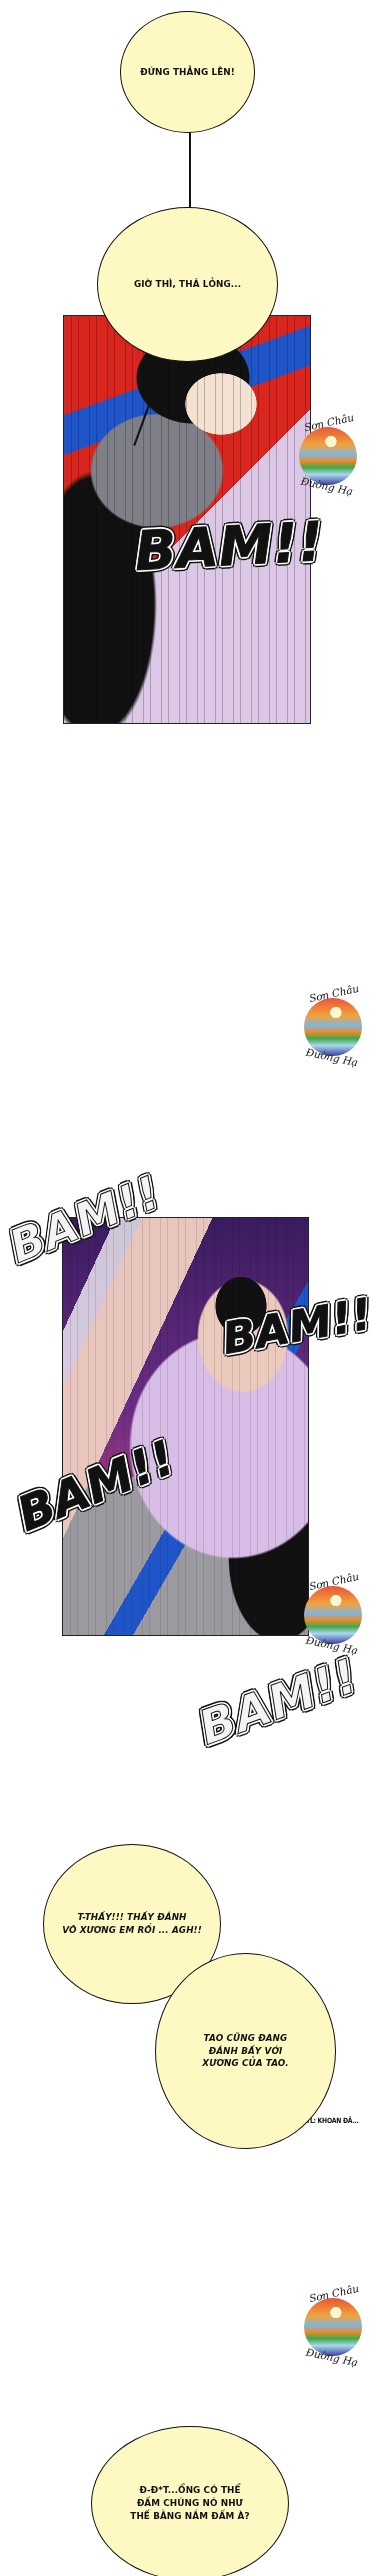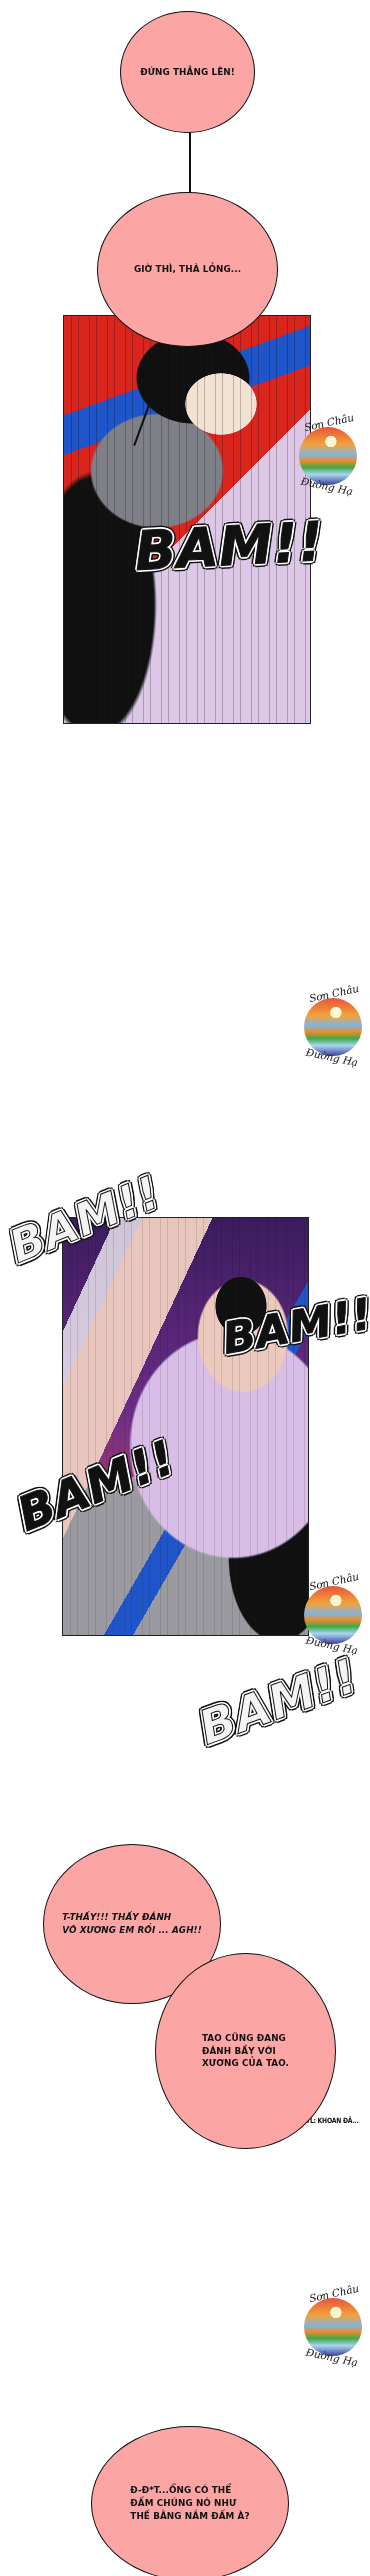--- a/index.html
+++ b/index.html
@@ -1,19 +1,19 @@
 <!DOCTYPE html>
 <html style="font-size:8.2px"><head>
 <meta charset="utf-8">
 <style>
   html, body { margin: 0; padding: 0; background: #ffffff; }
   body { width: 371px; height: 4083px; position: relative; overflow: hidden;
          font-family: "DejaVu Sans", sans-serif; }
-  .bubble { position: absolute; background: #fca5a5; border: 1.3px solid #111; border-radius: 50%;
-            display: flex; align-items: center; justify-content: center; text-align: left;
+  .bubble { position: absolute; background: #fef9c3; border: 1.3px solid #111; border-radius: 50%;
+            display: flex; align-items: center; justify-content: center; text-align: center;
             box-sizing: border-box; z-index: 5; }
   .bubble .txt { font-family: "DejaVu Sans", sans-serif; font-weight: bold; color: #111;
                  font-size: 8.8px; line-height: 1.45; letter-spacing: 0.1px; white-space: pre-line; }
   .tail { position: absolute; width: 1.5px; background: #111; transform-origin: top center; z-index: 4; }
   .panel { position: absolute; border: 1px solid #222; box-sizing: border-box; overflow: hidden; z-index: 1; }
   .sfx { position: absolute; font-family: "DejaVu Sans", sans-serif; font-weight: 900; color: #111;
          font-style: italic; z-index: 6; letter-spacing: 0.5px;
          -webkit-text-stroke: 1px #111;
          text-shadow: 0 0 0 #fff, 2.1px 0 0 #fff, -2.1px 0 0 #fff, 0 2.1px 0 #fff, 0 -2.1px 0 #fff,
                       1.5px 1.5px 0 #fff, -1.5px -1.5px 0 #fff, 1.5px -1.5px 0 #fff, -1.5px 1.5px 0 #fff,
@@ -34,21 +34,21 @@
   .speed { position: absolute; inset: 0;
            background: repeating-linear-gradient(90deg, rgba(0,0,0,0.45) 0 0.5px, transparent 0.5px 3.6px); opacity: 0.5; }
 </style>
 </head>
 <body>
 
 <div class="bubble" style="left:120px;top:11.3px;width:135px;height:122px;">
   <span class="txt">ĐỨNG THẲNG LÊN!</span>
 </div>
 <div class="tail" style="left:189px;top:131px;height:77px;width:2.1px;"></div>
-<div class="bubble" style="left:97px;top:192px;width:181px;height:155px;">
+<div class="bubble" style="left:97px;top:207px;width:181px;height:155px;">
   <span class="txt">GIỜ THÌ, THẢ LỎNG...</span>
 </div>
 <div class="tail" style="left:164px;top:361px;height:90px;transform:rotate(20deg);"></div>
 
 <div class="panel" style="left:63px;top:315px;width:248px;height:409px;
             background:
               radial-gradient(ellipse 36px 31px at 157px 88px, #f3e2d2 0 98%, transparent 100%),
               radial-gradient(ellipse 57px 46px at 129px 62px, #111 0 98%, transparent 100%),
               radial-gradient(ellipse 108px 93px at 93px 155px, #7f7f88 0 60%, transparent 62%),
               linear-gradient(160deg, transparent 0 20%, #1f55c8 20% 28%, transparent 28%),
@@ -94,21 +94,21 @@
   <div class="wm-top">Sơn Châu</div>
   <div class="wm-bot">Đường Hạ</div>
 </div>
 
 <div class="sfx white" style="left:196px;top:1674px;font-size:47px;transform:rotate(-20deg);">BAM!!</div>
 
 <div class="bubble" style="left:43px;top:1844px;width:178px;height:160px;font-style:italic;">
   <span class="txt">T-THẦY!!! THẦY ĐÁNH
 VÔ XƯƠNG EM RỒI ... AGH!!</span>
 </div>
-<div class="bubble" style="left:155px;top:2035px;width:181px;height:196px;top:1953px;">
+<div class="bubble" style="left:155px;top:2035px;width:181px;height:196px;top:1953px;font-style:italic;">
   <span class="txt">TAO CŨNG ĐANG
 ĐÁNH BẦY VỚI
 XƯƠNG CỦA TAO.</span>
 </div>
 <div class="credit" style="left:306px;top:2116px;">TL: KHOAN ĐÃ...</div>
 
 <div class="watermark" style="left:296px;top:2287px;">
   <div class="wm-disc"></div>
   <div class="wm-top">Sơn Châu</div>
   <div class="wm-bot">Đường Hạ</div>

